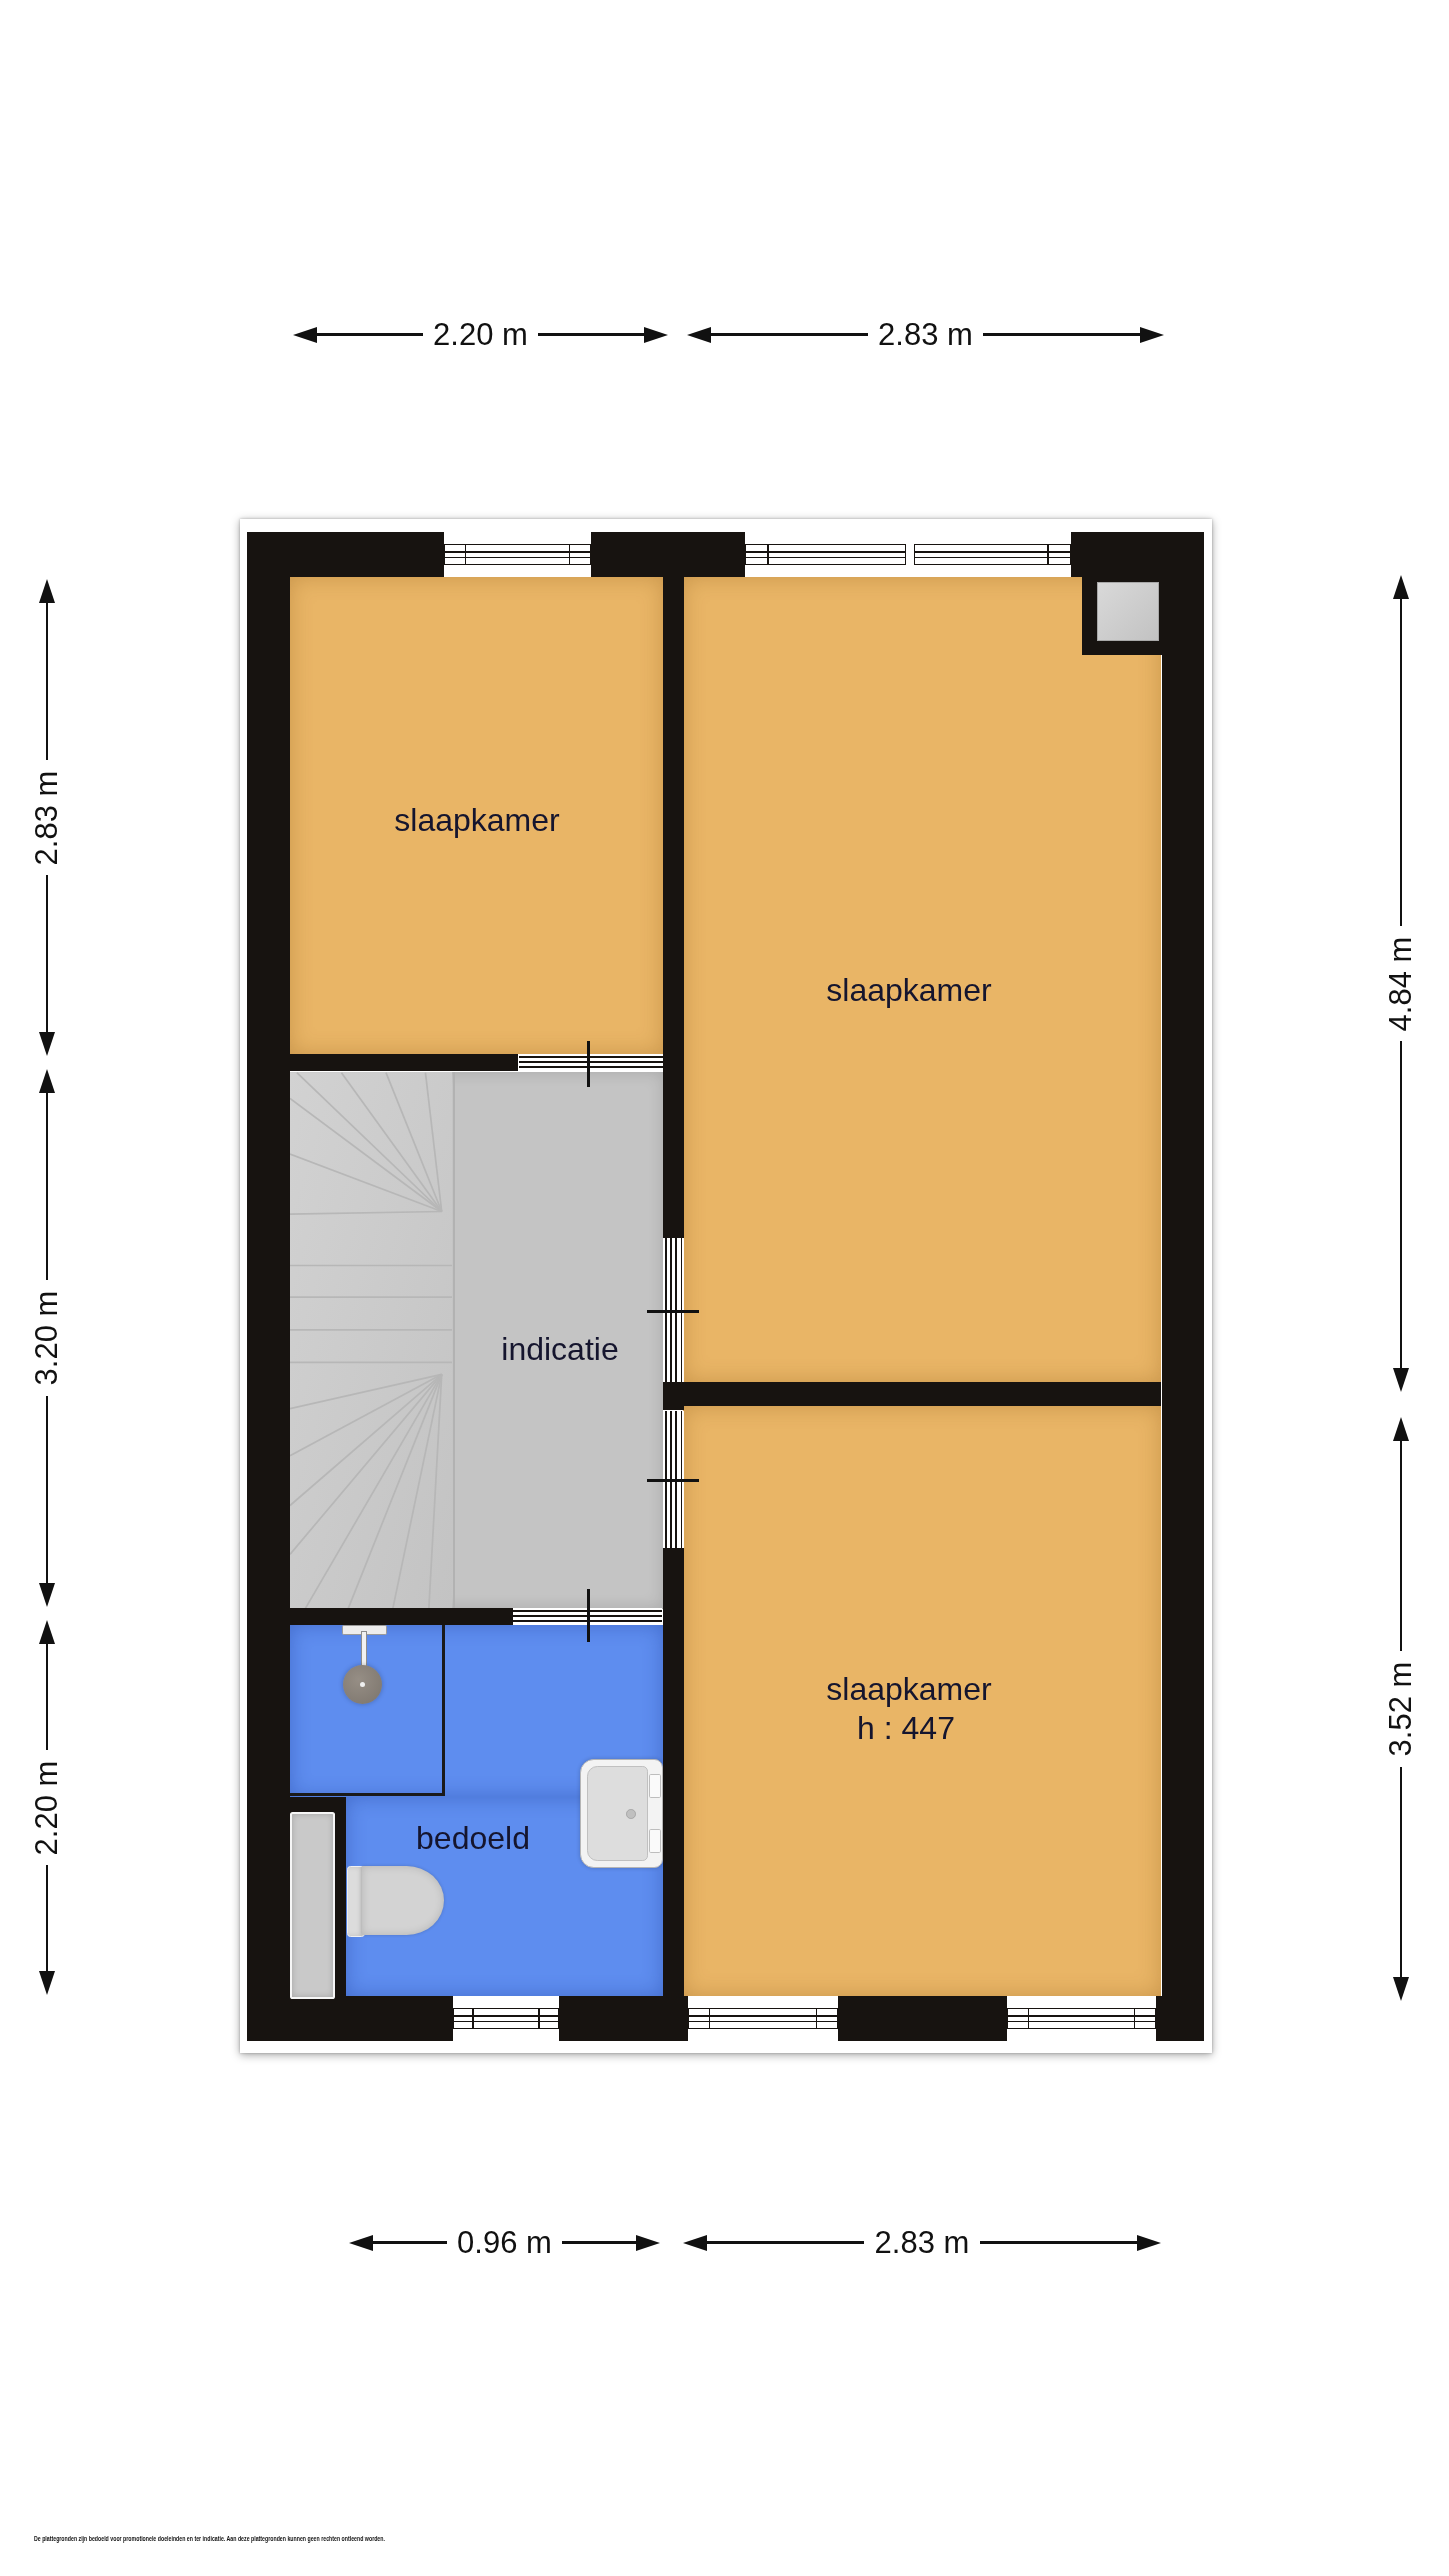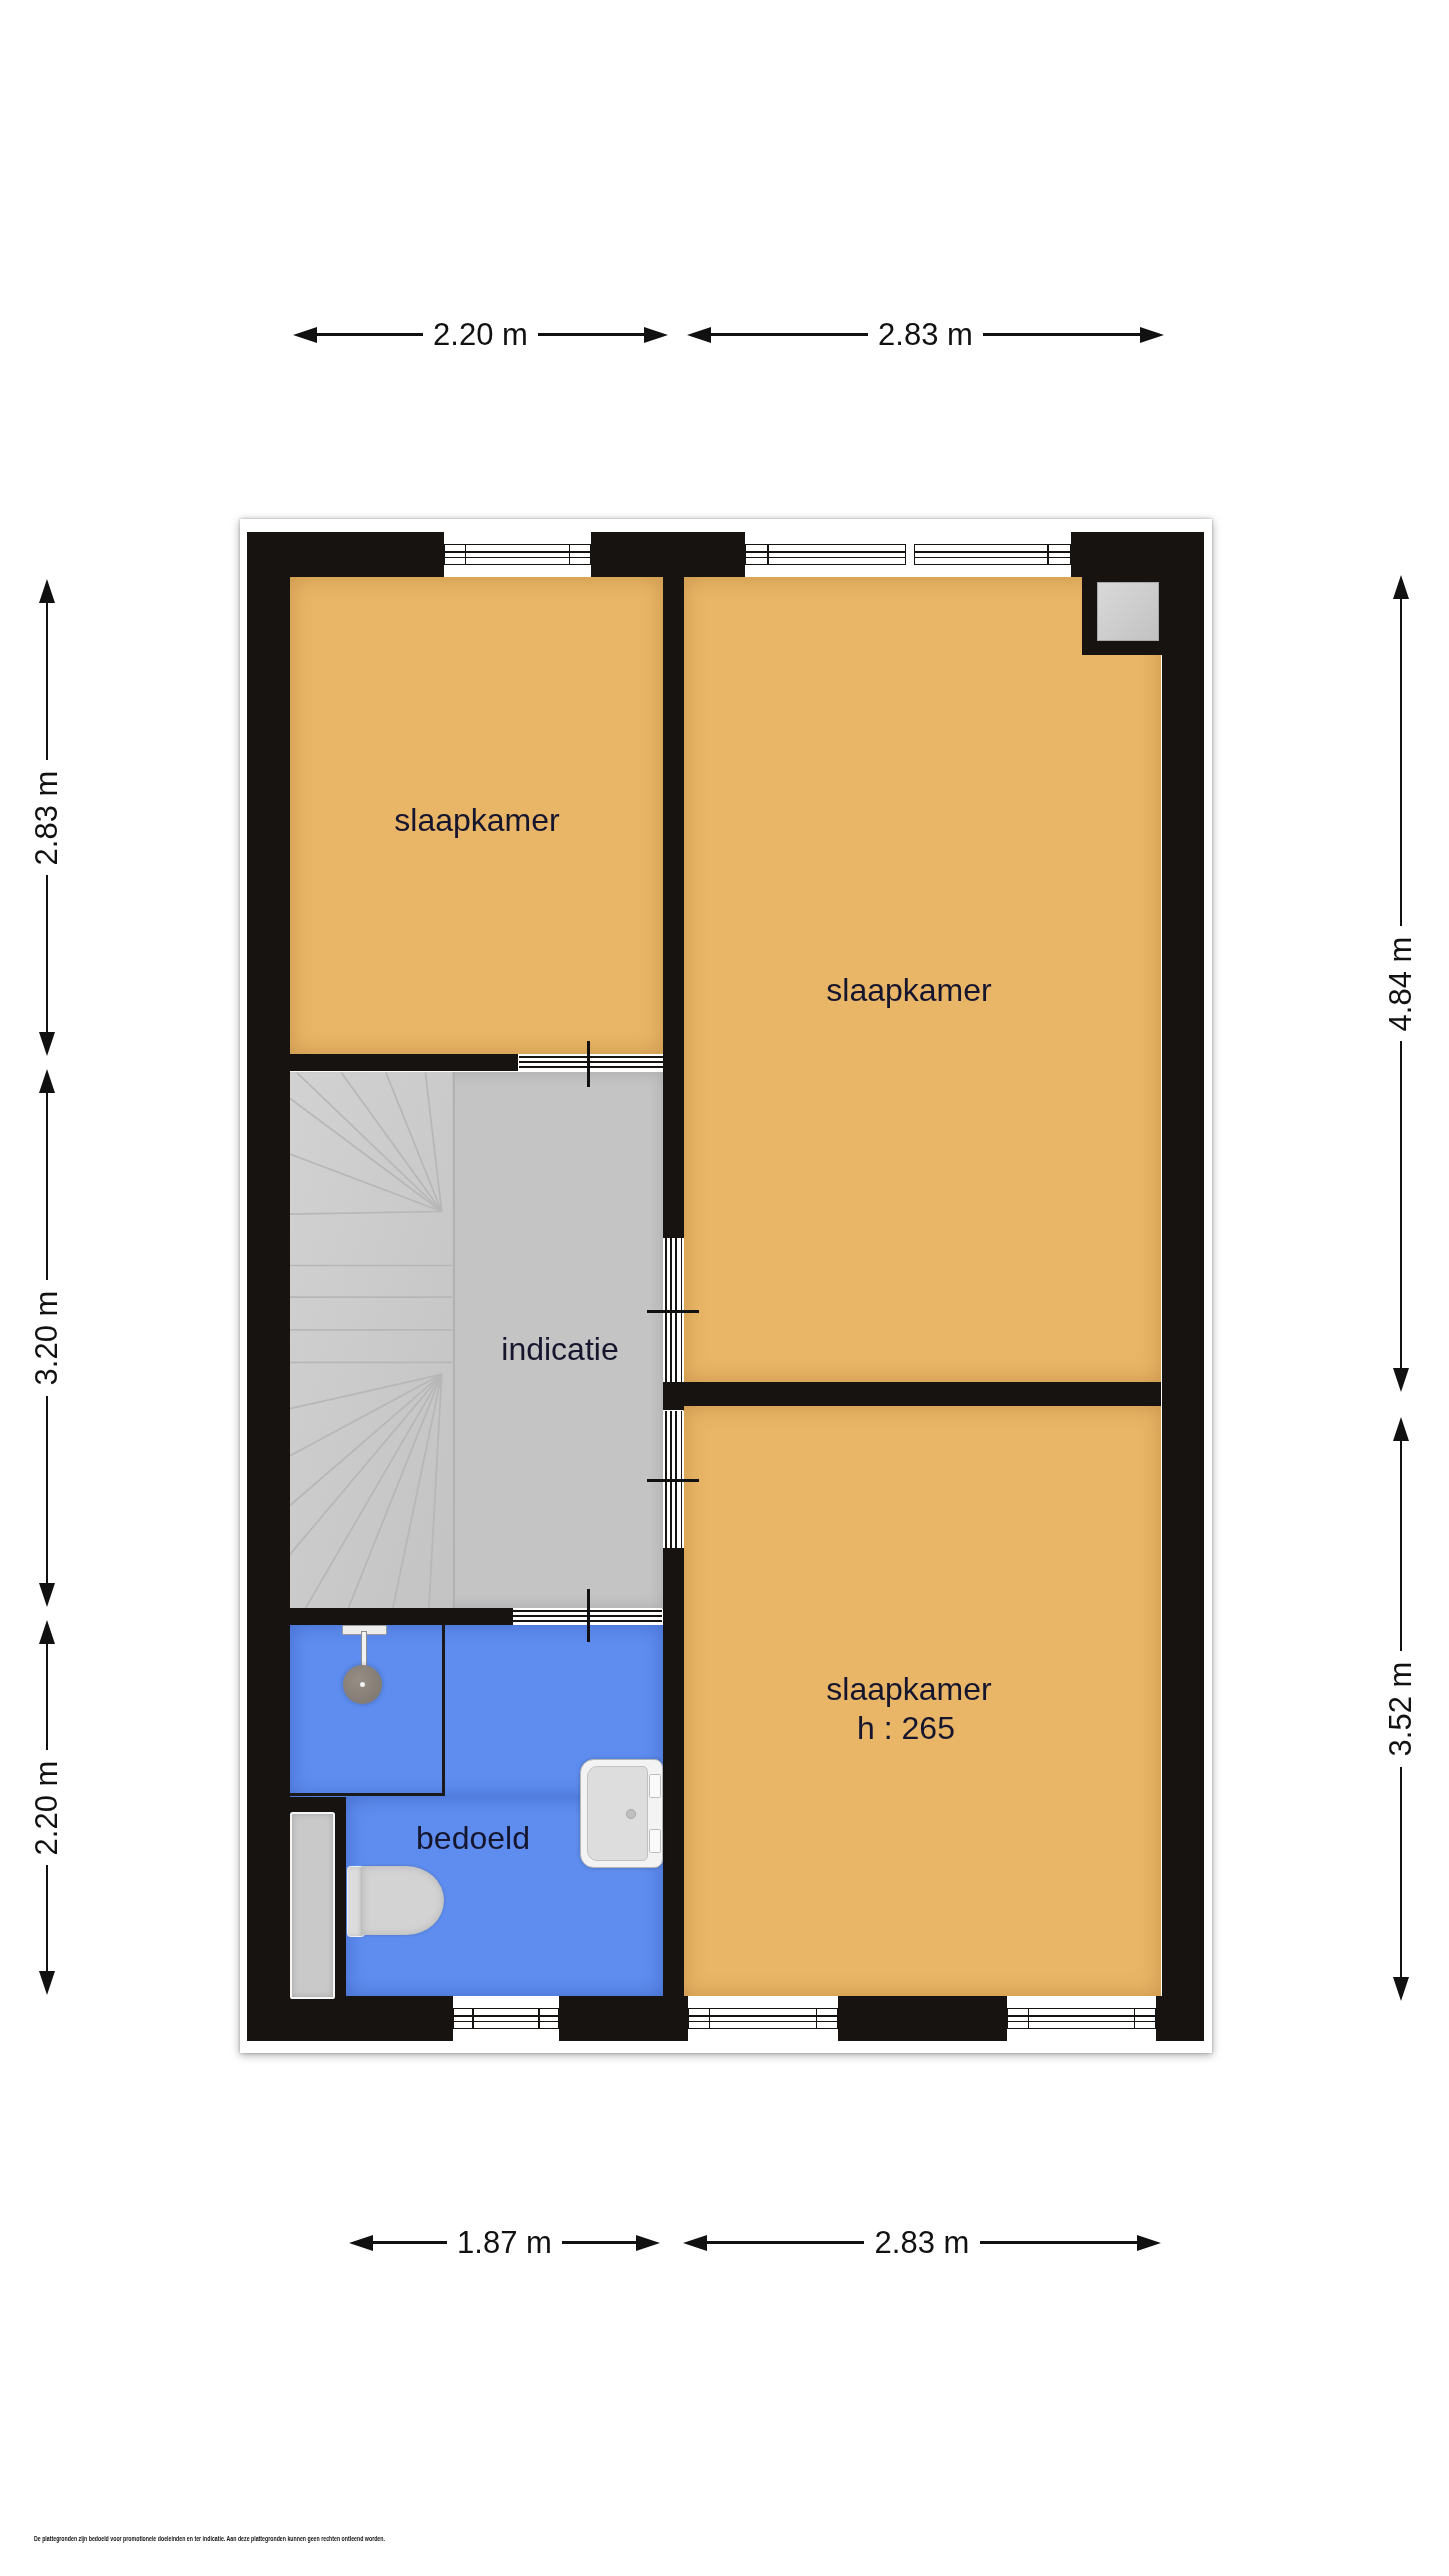--- a/index.html
+++ b/index.html
@@ -200,21 +200,21 @@
 <div class="basin" style="left:580px;top:1759px;width:81px;height:107px;">
   <div class="basin-inner"></div>
   <div class="basin-tab" style="top:13.7px;"></div>
   <div class="basin-tab" style="bottom:13.7px;"></div>
   <div class="basin-drain" style="left:45px;top:49px;"></div>
 </div>
 
 <div class="room-label" style="left:477px;top:820px;">slaapkamer</div>
 <div class="room-label" style="left:909px;top:990px;">slaapkamer</div>
 <div class="room-label" style="left:909px;top:1689px;">slaapkamer</div>
-<div class="room-label" style="left:906px;top:1728px;">h : 265</div>
+<div class="room-label" style="left:906px;top:1728px;">h : 447</div>
 <div class="room-label" style="left:560px;top:1349px;">indicatie</div>
 <div class="room-label" style="left:473px;top:1838px;">bedoeld</div>
 
 <div class="dim-h" style="left:293px;top:319px;width:375px;">
   <span class="ah-l"></span>
     <span class="line"></span>
   <span class="dlabel">2.20 m</span>
   <span class="line"></span>
     <span class="ah-r"></span>
 </div>
@@ -222,21 +222,21 @@
   <span class="ah-l"></span>
     <span class="line"></span>
   <span class="dlabel">2.83 m</span>
   <span class="line"></span>
     <span class="ah-r"></span>
 </div>
 
 <div class="dim-h" style="left:349px;top:2227px;width:311px;">
   <span class="ah-l"></span>
     <span class="line"></span>
-  <span class="dlabel">1.87 m</span>
+  <span class="dlabel">0.96 m</span>
   <span class="line"></span>
     <span class="ah-r"></span>
 </div>
 <div class="dim-h" style="left:683px;top:2227px;width:478px;">
   <span class="ah-l"></span>
     <span class="line"></span>
   <span class="dlabel">2.83 m</span>
   <span class="line"></span>
     <span class="ah-r"></span>
 </div>

